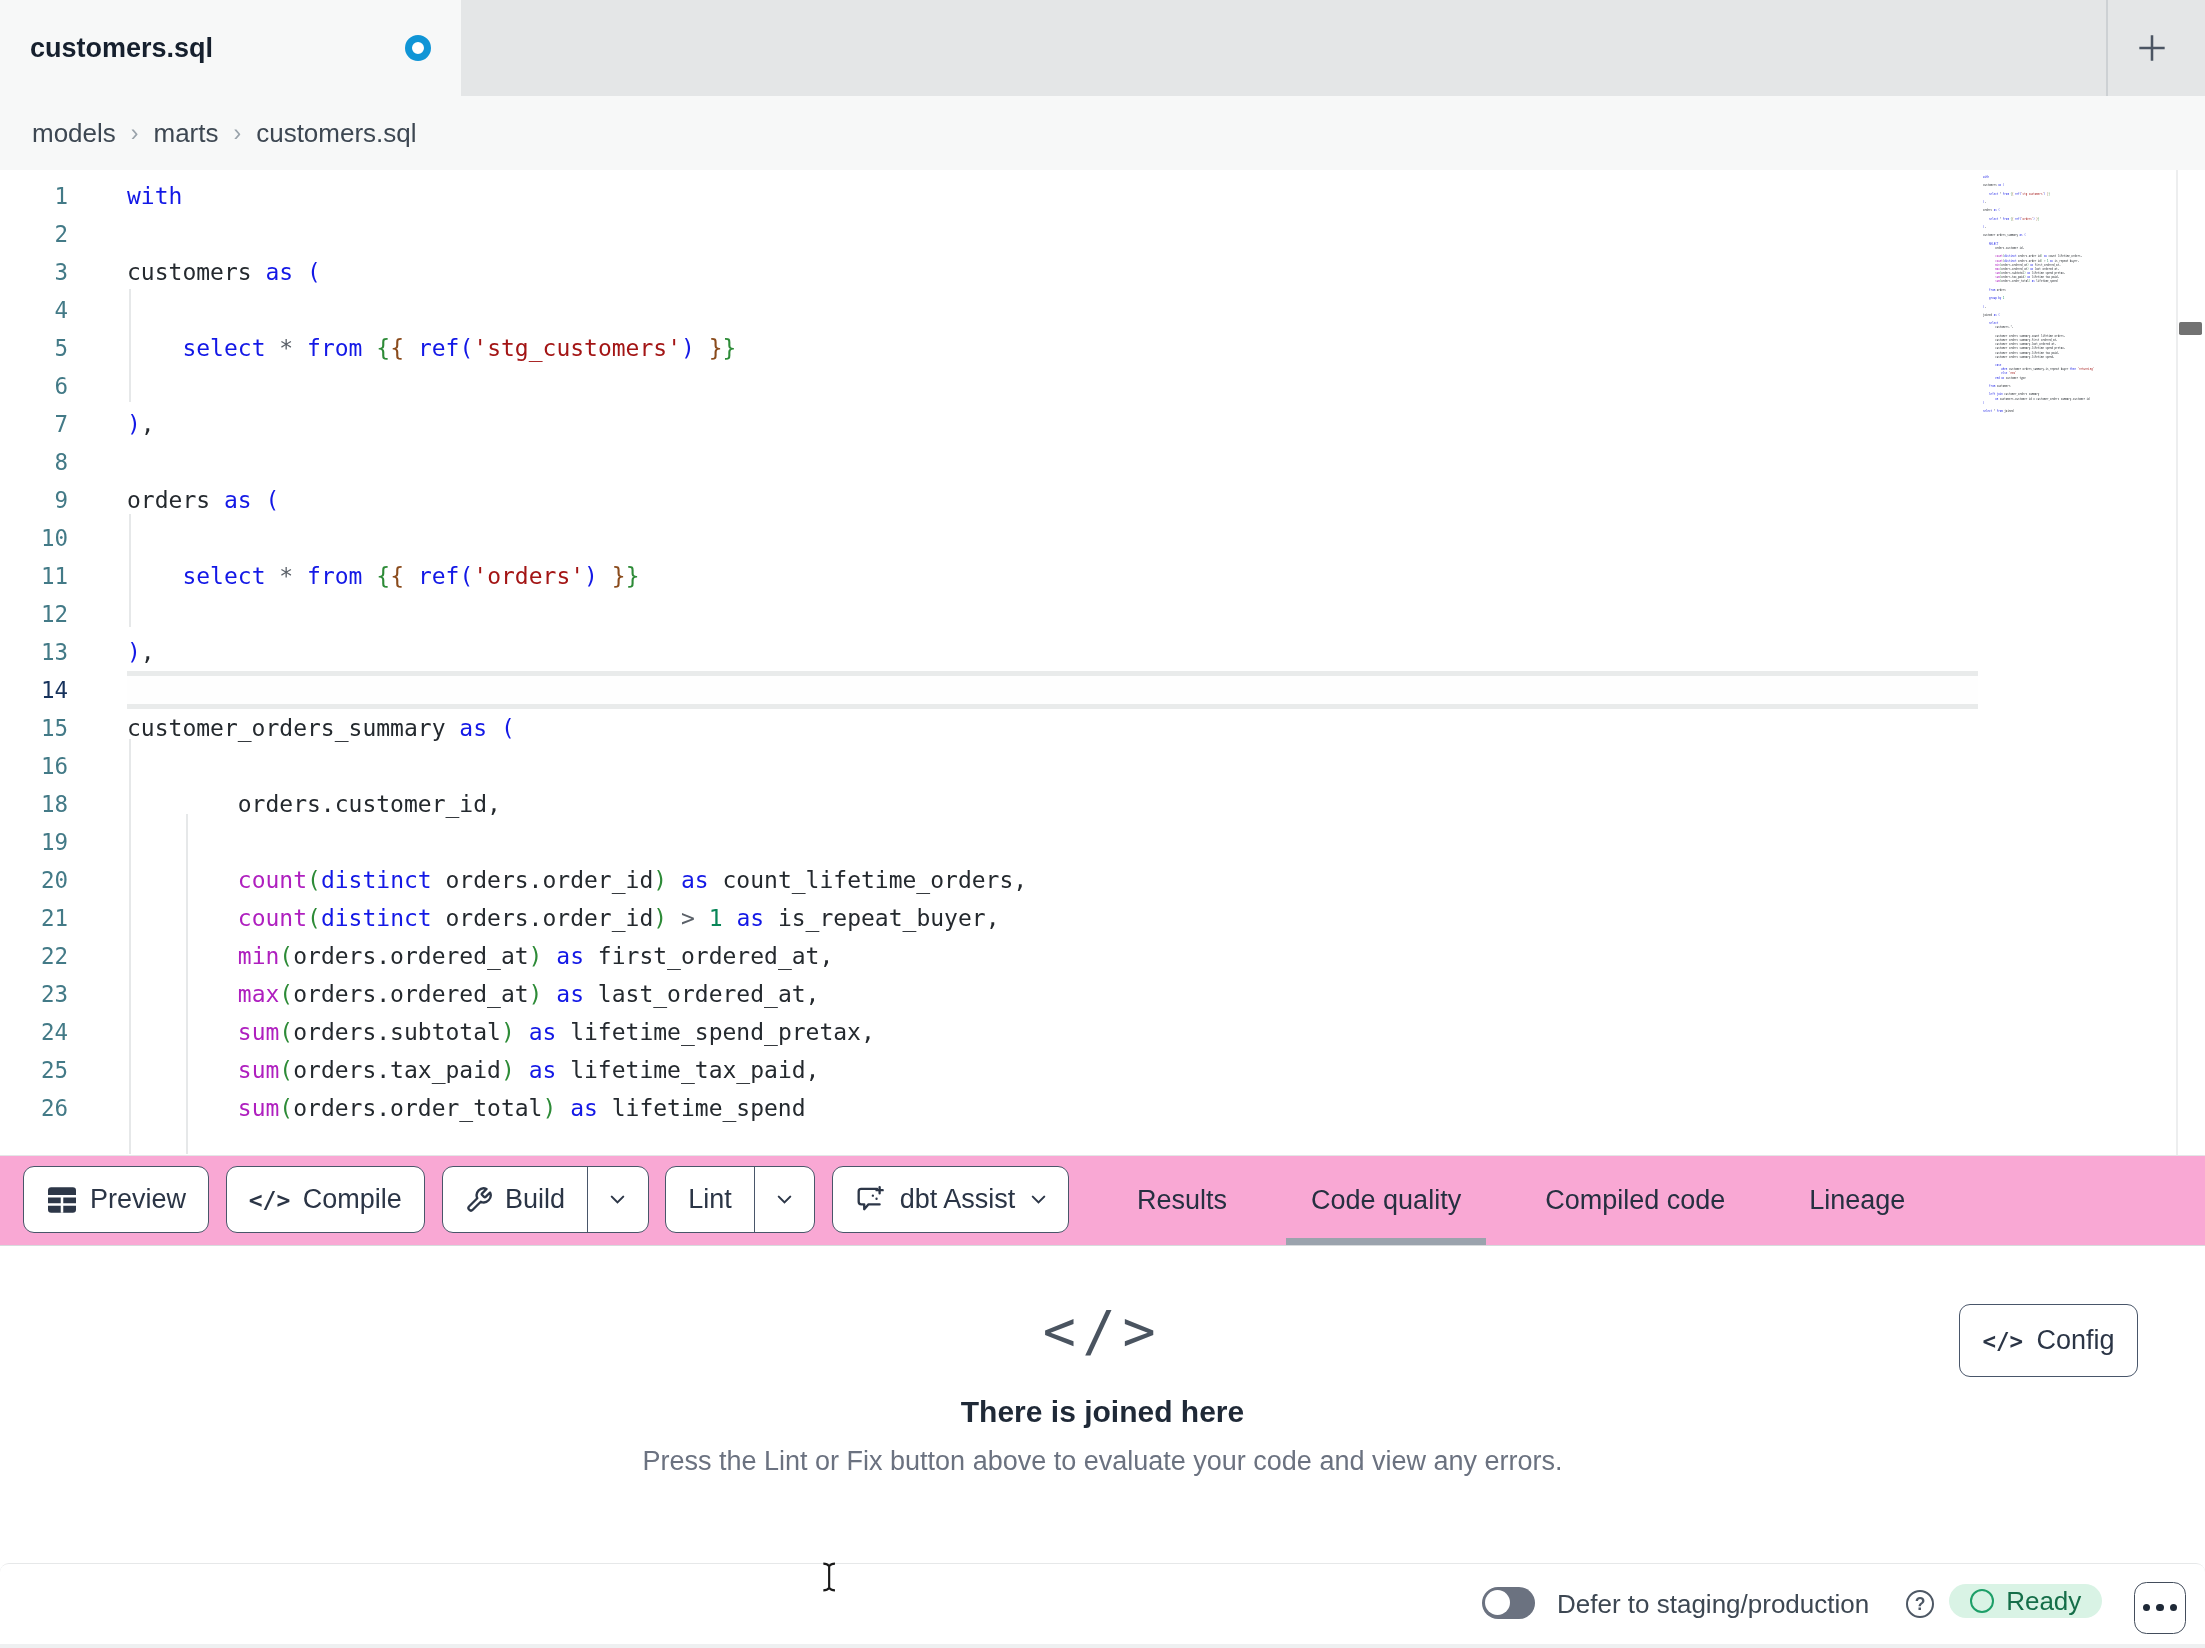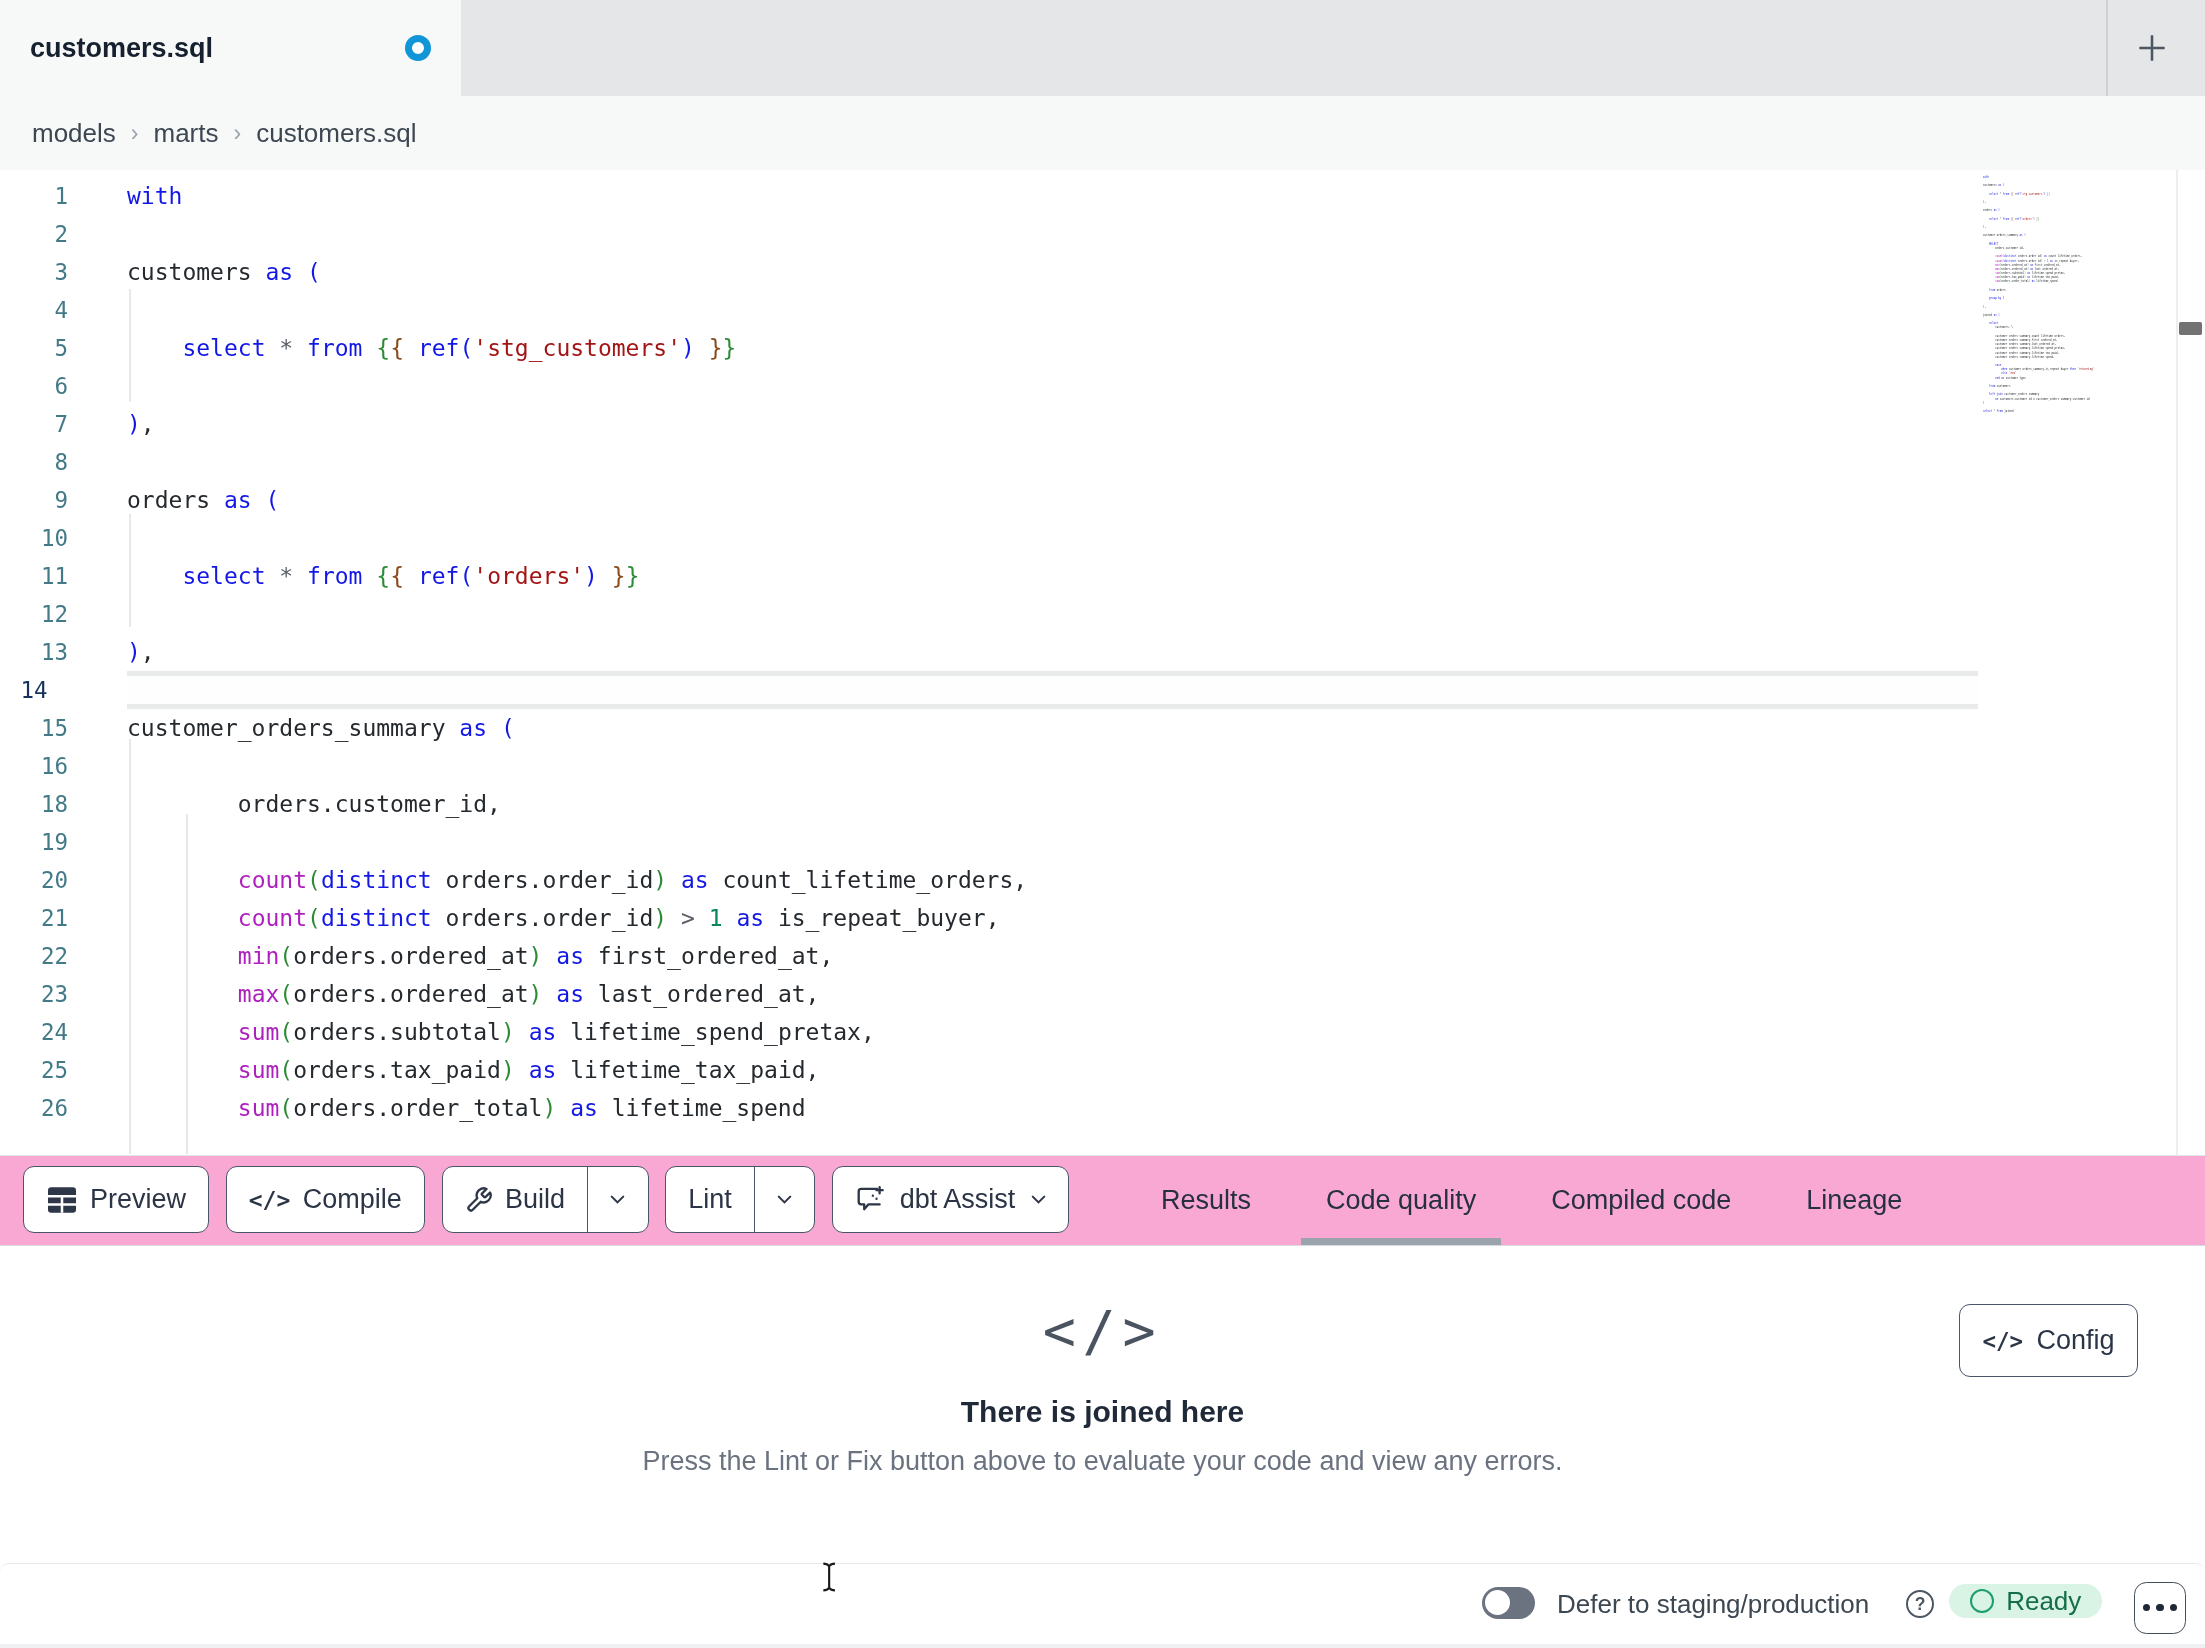--- a/index.html
+++ b/index.html
@@ -27,39 +27,39 @@
   .crumb-sep{color:#9AA3AB;font-size:23px;}
   .compass-btn{position:absolute;left:403px;top:114px;width:55px;height:52px;background:#FDFDFD;border:1.7px solid #E7E9EA;border-radius:11.7px;display:flex;align-items:center;justify-content:center;}
   .save-btn{position:absolute;left:2017px;top:104px;width:154px;height:65px;background:var(--teal);border:none;border-radius:8.3px;display:flex;align-items:center;justify-content:center;gap:13.3px;color:#fff;font-size:27px;font-weight:600;font-family:"Liberation Sans",sans-serif;cursor:pointer;box-shadow:0 0.8px 2.5px rgba(0,0,0,.18);}
 
   
   .editor{position:absolute;left:0;top:170px;width:2205px;height:985px;background:#fff;overflow:hidden;font-family:"DejaVu Sans Mono",monospace;}
   .rows{position:absolute;left:0;top:6.7px;width:1978px;}
   .cm-row{display:flex;height:38px;line-height:38px;font-size:23px;}
   .gut{width:68px;text-align:right;color:var(--ln);font-size:22.5px;flex:none;user-select:none;}
   .codecell{flex:1;margin-left:59px;white-space:pre;color:var(--txt);}
-  .cm-row.active .gut{color:var(--lna);text-align:center;}
+  .cm-row.active .gut{color:var(--lna);}
   .cm-row.active .codecell{border-top:5.8px solid #E9EBEB;border-bottom:5.8px solid #E9EBEB;background:#FEFEFE;}
   .tk-k{color:var(--kw);} .tk-f{color:var(--fn);} .tk-s{color:var(--str);}
   .tk-g{color:var(--bg1);} .tk-b{color:var(--bb);} .tk-n{color:var(--num);}
   .tk-t{color:var(--txt);} .tk-o{color:var(--op);}
   .iguide{position:absolute;width:1.7px;background:#E6E8E9;}
   .minimap{position:absolute;left:1983px;top:5px;width:193px;height:975px;overflow:hidden;}
   .minimap pre{font-family:"DejaVu Sans Mono",monospace;font-size:23px;line-height:38px;transform:scale(0.11);transform-origin:0 0;white-space:pre;}
   .mm-edge{position:absolute;left:2176px;top:0;width:1.7px;height:985px;background:#EDEEEF;}
   .ov-thumb{position:absolute;left:2179px;top:152px;width:23px;height:13.3px;background:#4A4A4A;opacity:.78;border-radius:1.7px;}
 
   
   .toolbar{position:absolute;left:0;top:1155px;width:2205px;height:91px;background:#f9a8d4;border-top:1.7px solid #E4E6E7;border-bottom:1.7px solid #D8DBDD;}
   .tb-left{position:absolute;left:22.5px;top:10px;display:flex;gap:16.7px;align-items:center;}
   .tbtn{display:flex;align-items:center;background:#fff;border:1.7px solid var(--ui-border);border-radius:11px;height:67px;font-size:27px;font-weight:500;color:#2B3546;overflow:hidden;}
   .tbtn .seg{display:flex;align-items:center;gap:12.5px;padding:0 22px;height:100%;cursor:pointer;}
   .tbtn .seg.chev{padding:0 18.3px;border-left:1.7px solid var(--ui-border);}
   .tbtn .seg.chev.noline{border-left:none;padding-left:5px;}
-  .panel-tabs{position:absolute;left:1136px;top:0;height:89px;display:flex;gap:25px;}
+  .panel-tabs{position:absolute;left:1112px;top:0;height:89px;display:flex;gap:34px;}
   .ptab{position:relative;display:flex;align-items:center;padding:0 25px;font-size:27px;font-weight:500;color:#263041;cursor:pointer;}
   .ptab.active::after{content:"";position:absolute;left:0;right:0;bottom:0;height:6.7px;background:#9BA3AD;}
 
   
   .results{position:absolute;left:0;top:1246px;width:2205px;height:318px;background:#fff;}
   .empty{position:absolute;left:0;top:0;width:2205px;text-align:center;}
   .empty-icon{margin-top:53px;font-family:"DejaVu Sans Mono",monospace;font-size:55px;font-weight:500;color:#4A5460;letter-spacing:6.7px;}
   .empty-title{margin-top:32px;font-size:30px;font-weight:700;color:#1F2937;}
   .empty-sub{margin-top:17px;font-size:27px;color:#6B7280;}
   .config-btn{position:absolute;left:1959px;top:58px;width:179px;height:73px;background:#fff;border:1.7px solid var(--ui-border);border-radius:11px;display:flex;align-items:center;justify-content:center;gap:13.3px;font-size:27px;color:#2B3546;cursor:pointer;}

